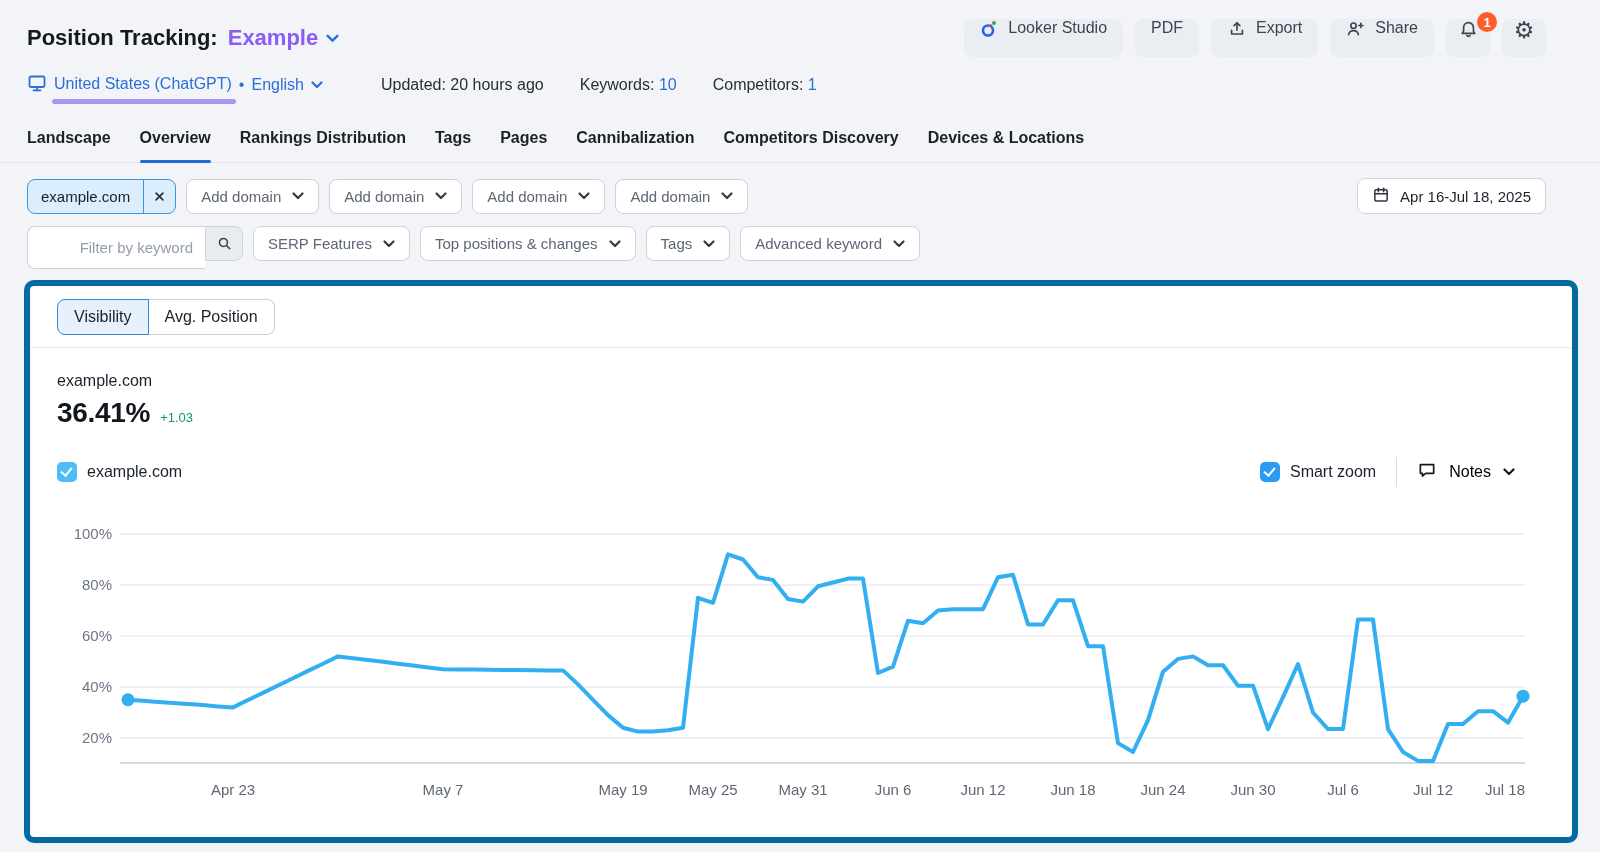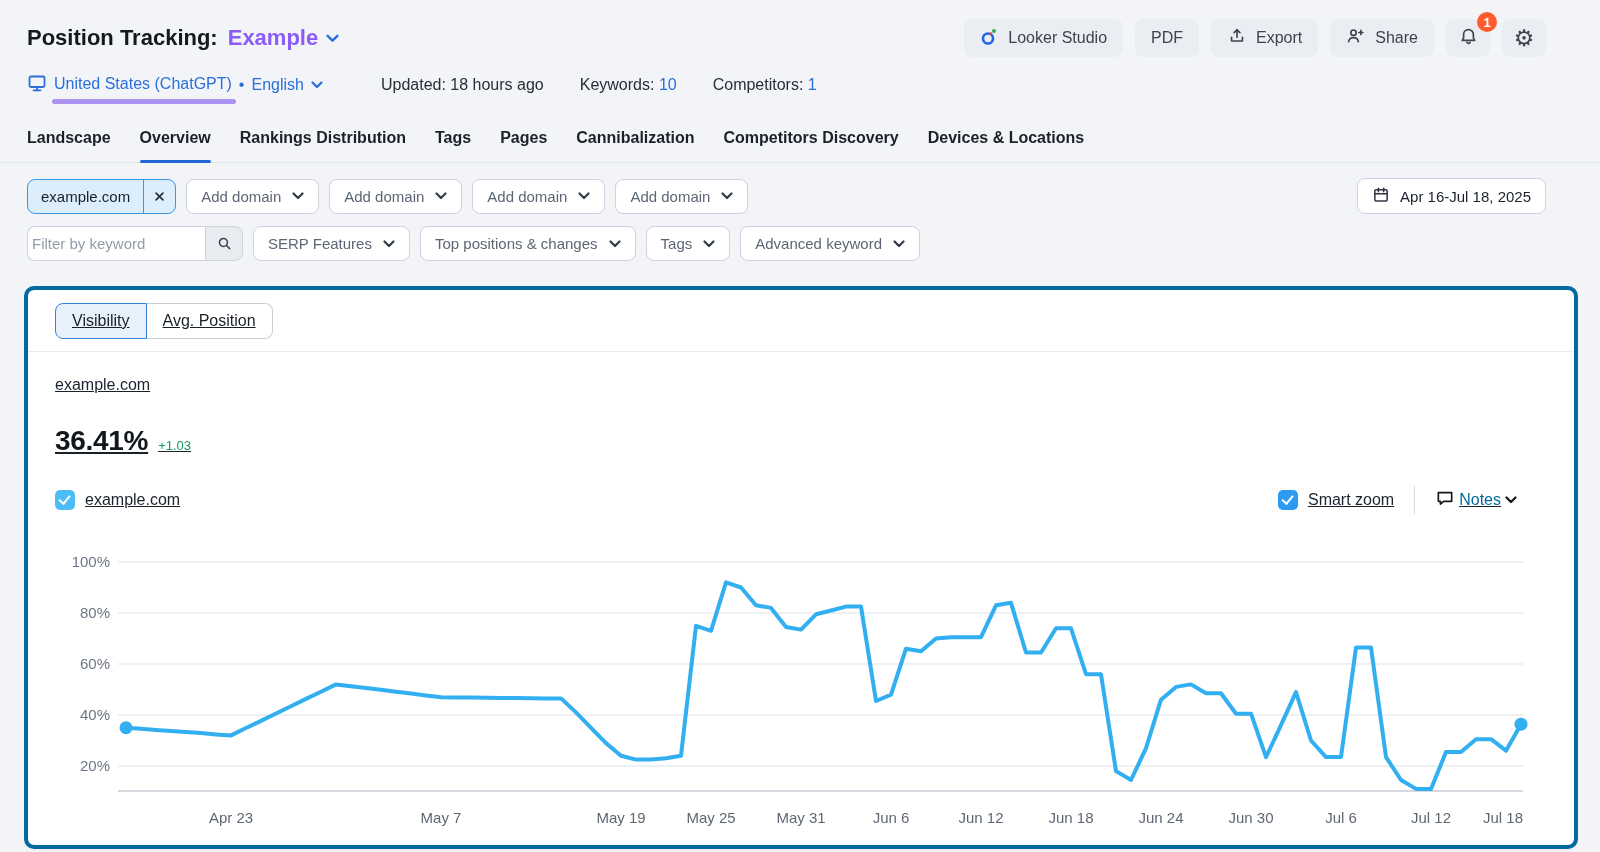--- a/index.html
+++ b/index.html
@@ -6,21 +6,21 @@
   html,body { width:1600px; height:852px; overflow:hidden; }
   body { background:#f2f4f8; font-family:"Liberation Sans",sans-serif; color:#1b2129; position:relative; }
 
   
   .header-row { display:flex; align-items:center; justify-content:space-between; padding:19px 54px 0 27px; }
   .title-group { display:flex; align-items:center; gap:10px; }
   .page-title { font-size:22px; font-weight:700; color:#14181f; }
   .project-selector { display:flex; align-items:center; gap:8px; cursor:pointer; }
   .project-name { font-size:22px; font-weight:700; color:#8b5cf6; }
   .actions { display:flex; align-items:center; gap:12px; }
-  .btn { height:38px; border:none; border-radius:8px; background:#eaedf2; display:flex; align-items:center; gap:9px;
+  .btn { height:38px; border:none; border-radius:8px; background:#eaedf2; display:flex; align-items:flex-start; gap:9px;
          padding:0 16px; font-size:16px; color:#3c4450; font-weight:500; font-family:inherit; cursor:pointer; }
   .btn.icon-only { width:44px; padding:0; justify-content:center; }
   .bell-wrap { position:relative; }
   .badge { position:absolute; top:-7px; right:-7px; min-width:20px; height:20px; border-radius:10px; background:#ff5c2e;
            color:#fff; font-size:13px; font-weight:700; display:flex; align-items:center; justify-content:center; padding:0 5px; }
 
   
   .meta-row { display:flex; align-items:center; padding:16px 54px 0 27px; font-size:16px; }
   .loc-group { display:flex; align-items:center; gap:7px; color:#2a6fdb; cursor:pointer; }
   .loc-text { position:relative; padding-bottom:2px; }
@@ -41,52 +41,52 @@
   .chip { display:flex; align-items:stretch; height:35px; border:1px solid #3b96e0; background:#dceefb; border-radius:8px; overflow:hidden; }
   .chip-label { display:flex; align-items:center; padding:0 13px; font-size:15px; color:#18202a; }
   .chip-x { display:flex; align-items:center; justify-content:center; width:32px; border-left:1px solid #3b96e0; cursor:pointer; background:transparent; }
   .dd { height:35px; background:#fff; border:1px solid #cdd3dc; border-radius:8px; display:flex; align-items:center; gap:11px;
         padding:0 14px; font-size:15px; color:#5d6675; cursor:pointer; white-space:nowrap; }
   .dd .chev { color:#343b46; }
   .date-btn { height:36px; background:#fff; border:1px solid #cdd3dc; border-radius:8px; display:flex; align-items:center; gap:10px;
               padding:0 14px; font-size:15px; font-weight:500; color:#1b222c; cursor:pointer; }
   .filters-2 { display:flex; align-items:center; gap:10px; padding:12px 54px 0 27px; }
   .search-group { display:flex; height:35px; }
-  .search-input { width:178px; height:35px; border:1px solid #cdd3dc; border-right:none; border-radius:8px 0 0 8px;
-                  padding:0 4px; font-size:15px; font-family:inherit; color:#1b222c; background:#fff; outline:none; }
+  .search-input { width:178px; height:43px; border:1px solid #cdd3dc; border-right:none; border-radius:8px 0 0 8px;
+                  padding:0 12px; font-size:15px; font-family:inherit; color:#1b222c; background:#fff; outline:none;text-align:right; }
   .search-input::placeholder { color:#939caa; }
   .search-btn { width:38px; height:35px; background:#e8ebf0; border:1px solid #cdd3dc; border-radius:0 8px 8px 0;
                 display:flex; align-items:center; justify-content:center; cursor:pointer; }
 
   
-  .card { position:absolute; left:24px; top:286px; width:1554px; height:563px; background:#fff;
-          border:4px solid #0369a1; border-radius:10px; box-shadow:0 1px 2px rgba(20,24,31,.04);text-decoration:underline; }
+  .card { position:absolute; left:24px; top:280px; width:1554px; height:563px; background:#fff;
+          border:6px solid #0369a1; border-radius:10px; box-shadow:0 1px 2px rgba(20,24,31,.04); }
   .toggle-row { display:flex; align-items:center; padding:13px 27px 12px; border-bottom:1px solid #e9ebf0; }
   .seg { display:flex; height:36px; }
   .seg-item { display:flex; align-items:center; padding:0 16px; font-size:16px; color:#1a212b; cursor:pointer; background:#fff;
               border:1px solid #c9cfd8; }
   .seg-item.first { border-radius:8px 0 0 8px; }
   .seg-item.last { border-radius:0 8px 8px 0; border-left:none; }
   .seg-item.active { background:#e7f1fc; border:1px solid #3584d6; z-index:1; }
 
   .metric { padding:24px 27px 0; }
   .metric-domain { font-size:16px; color:#1a222e; }
   .metric-line { display:flex; align-items:baseline; gap:10px; margin-top:7px; }
-  .metric-value { font-size:28px; font-weight:700; color:#12161d; letter-spacing:-.3px;margin-top:24px; }
+  .metric-value { font-size:28px; font-weight:700; color:#12161d; letter-spacing:-.3px; }
   .metric-change { font-size:13px; font-weight:500; color:#149a60; }
 
   .legend-row { display:flex; align-items:center; justify-content:space-between; padding:28px 57px 0 27px; }
   .legend-left, .legend-right { display:flex; align-items:center; }
   .cb { width:20px; height:20px; border-radius:5px; position:relative; cursor:pointer; flex:none; }
   .cb::after { content:''; position:absolute; left:6px; top:3px; width:5px; height:9px; border:solid #fff; border-width:0 2.5px 2.5px 0; transform:rotate(40deg); }
   .cb.sky { background:#4cbdf7; }
   .cb.blue { background:#2d9af1; }
   .legend-label { font-size:16px; color:#1a222e; margin-left:10px; }
   .v-div { width:1px; height:30px; background:#d8dce2; margin:0 20px; }
-  .notes-group { display:flex; align-items:center; gap:4px; cursor:pointer; font-size:16px; color:#0369a1; }
+  .notes-group { display:flex; align-items:center; gap:12px; cursor:pointer; font-size:16px; color:#000000; }
 
   .chart-wrap { margin:22px 0 0 20px; }
   svg text { font-family:"Liberation Sans",sans-serif; }
   .chev { display:inline-flex; }
 </style>
 </head>
 <body>
 
 <div class="header-row">
   <div class="title-group">
@@ -166,21 +166,21 @@
       <span class="purple-bar"></span>
     </span>
     <span>•</span>
     <span>English</span>
     <span class="chev" style="color:#2a6fdb">
       <svg width="12" height="8" viewBox="0 0 12 8">
           <polyline points="1.5,1.5 6,6 10.5,1.5" fill="none" stroke="currentColor" stroke-width="2.2" stroke-linecap="round" stroke-linejoin="round"></polyline>
         </svg>
     </span>
   </span>
-  <span class="meta-item m-gap-lg">Updated: 18 hours ago</span>
+  <span class="meta-item m-gap-lg">Updated: 20 hours ago</span>
   <span class="meta-item m-gap">
     <span>Keywords:</span>
     <span class="blue-val">10</span>
   </span>
   <span class="meta-item m-gap">
     <span>Competitors:</span>
     <span class="blue-val">1</span>
   </span>
 </div>
 

